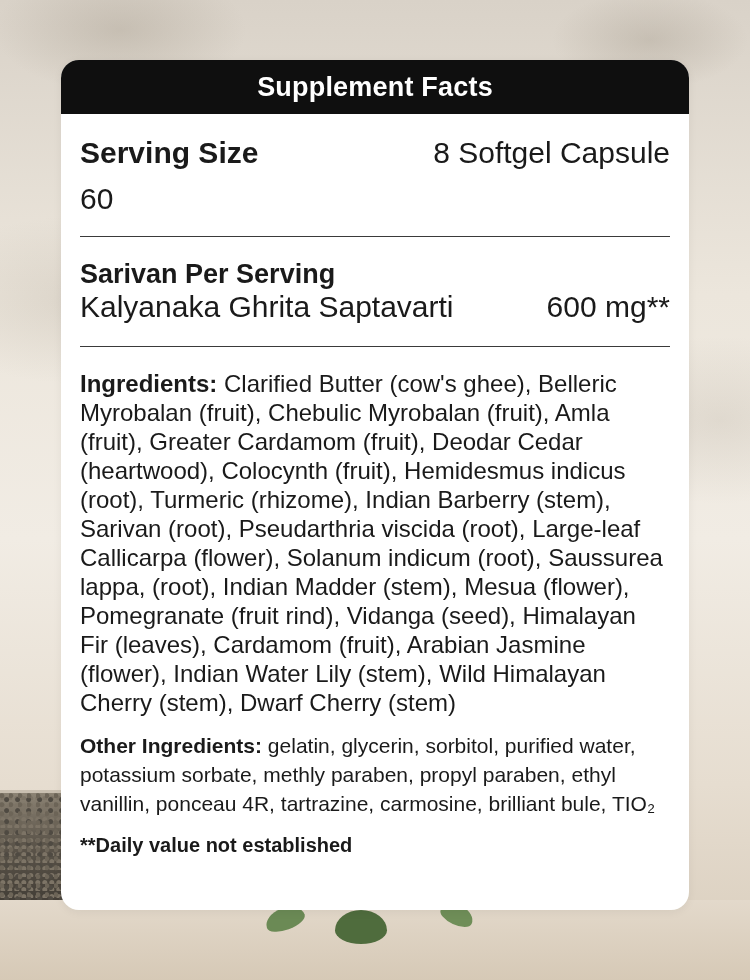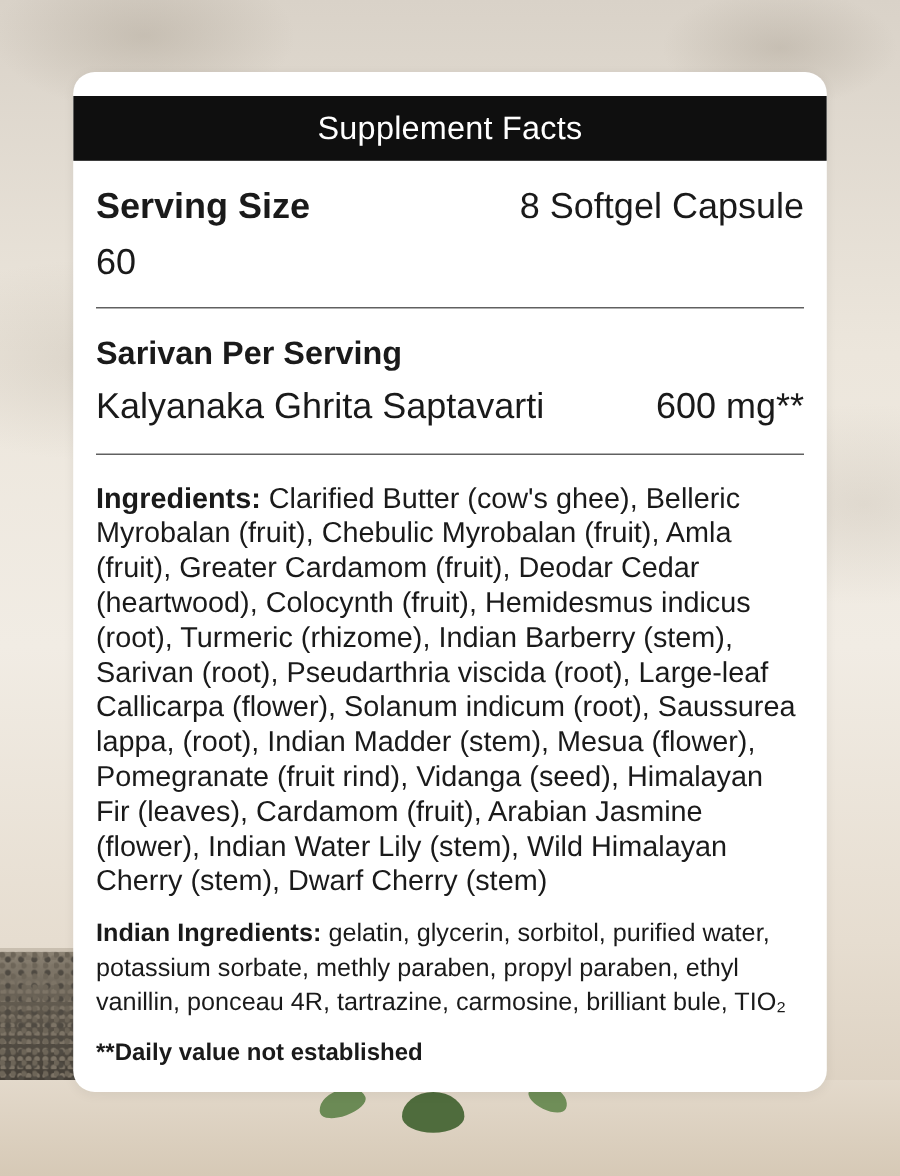--- a/index.html
+++ b/index.html
@@ -44,37 +44,36 @@
       background: #ffffff;
       border-radius: 18px;
       overflow: hidden;
       box-shadow: 0 2px 10px rgba(0,0,0,0.06);
     }
     .card-header {
       height: 54px;
       background: #0f0f0f;
       color: #ffffff;
       display: flex; align-items: center; justify-content: center;
-      font-size: 27px; font-weight: normal;
+      font-size: 27px; font-weight: bold;
       letter-spacing: 0.2px;
-      margin-top: 20px;
     }
     .card-body { padding: 0 19px 0 19px; color: #1a1a1a; }
 
     .row {
       display: flex; justify-content: space-between; align-items: baseline;
       font-size: 30px;
     }
     .row.serving-size { margin-top: 22px; }
     .row.serving-size .label { font-weight: bold; }
     .row.servings-per { margin-top: 12px; }
     .divider { height: 1px; background: #3a3a3a; margin: 0; }
     .divider.d1 { margin-top: 20px; }
     .amount-heading { font-size: 27px; font-weight: bold; margin-top: 22px; }
-    .row.ingredient-main { margin-top: 12px; }
+    .row.ingredient-main { }
     .divider.d2 { margin-top: 22px; }
 
     .ingredients {
       margin-top: 22px;
       font-size: 24px; line-height: 29px;
       color: #1a1a1a;
     }
     .ingredients .lead { font-weight: bold; }
     .other-ingredients {
       margin-top: 14px;
@@ -112,17 +111,17 @@
 
     <div class="amount-heading">Sarivan Per Serving</div>
     <div class="row ingredient-main">
       <span>Kalyanaka Ghrita Saptavarti</span>
       <span>600 mg**</span>
     </div>
     <div class="divider d2"></div>
 
     <p class="ingredients"><span class="lead">Ingredients:</span><span> Clarified Butter (cow's ghee), Belleric Myrobalan (fruit), Chebulic Myrobalan (fruit), Amla (fruit), Greater Cardamom (fruit), Deodar Cedar (heartwood), Colocynth (fruit), Hemidesmus indicus (root), Turmeric (rhizome), Indian Barberry (stem), Sarivan (root), Pseudarthria viscida (root), Large-leaf Callicarpa (flower), Solanum indicum (root), Saussurea lappa, (root), Indian Madder (stem), Mesua (flower), Pomegranate (fruit rind), Vidanga (seed), Himalayan Fir (leaves), Cardamom (fruit), Arabian Jasmine (flower), Indian Water Lily (stem), Wild Himalayan Cherry (stem), Dwarf Cherry (stem)</span></p>
 
-    <p class="other-ingredients"><span class="lead">Indian Ingredients:</span><span> gelatin, glycerin, sorbitol, purified water, potassium sorbate, methly paraben, propyl paraben, ethyl vanillin, ponceau 4R, tartrazine, carmosine, brilliant bule, TIO₂</span></p>
+    <p class="other-ingredients"><span class="lead">Other Ingredients:</span><span> gelatin, glycerin, sorbitol, purified water, potassium sorbate, methly paraben, propyl paraben, ethyl vanillin, ponceau 4R, tartrazine, carmosine, brilliant bule, TIO₂</span></p>
 
     <div class="footnote">**Daily value not established</div>
   </div>
 </div>
 
 </body></html>

